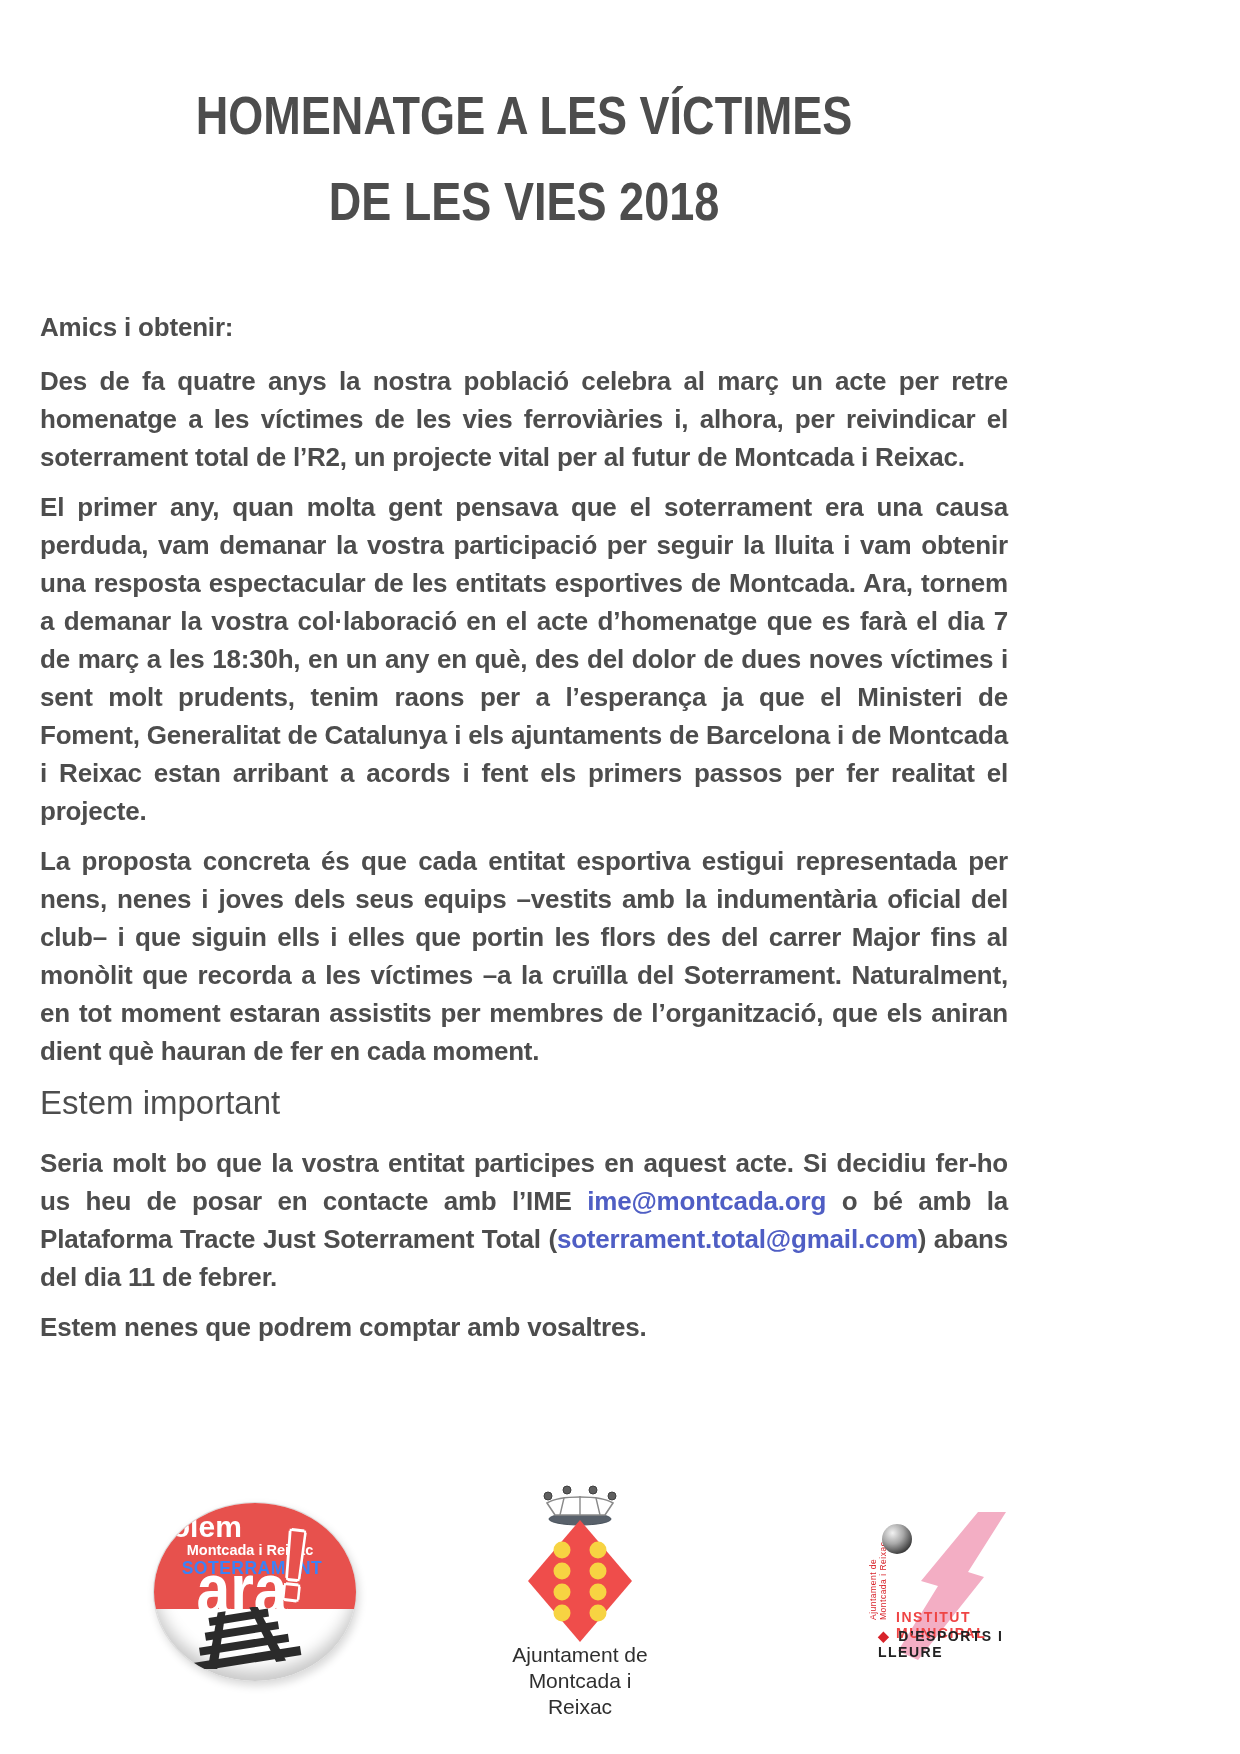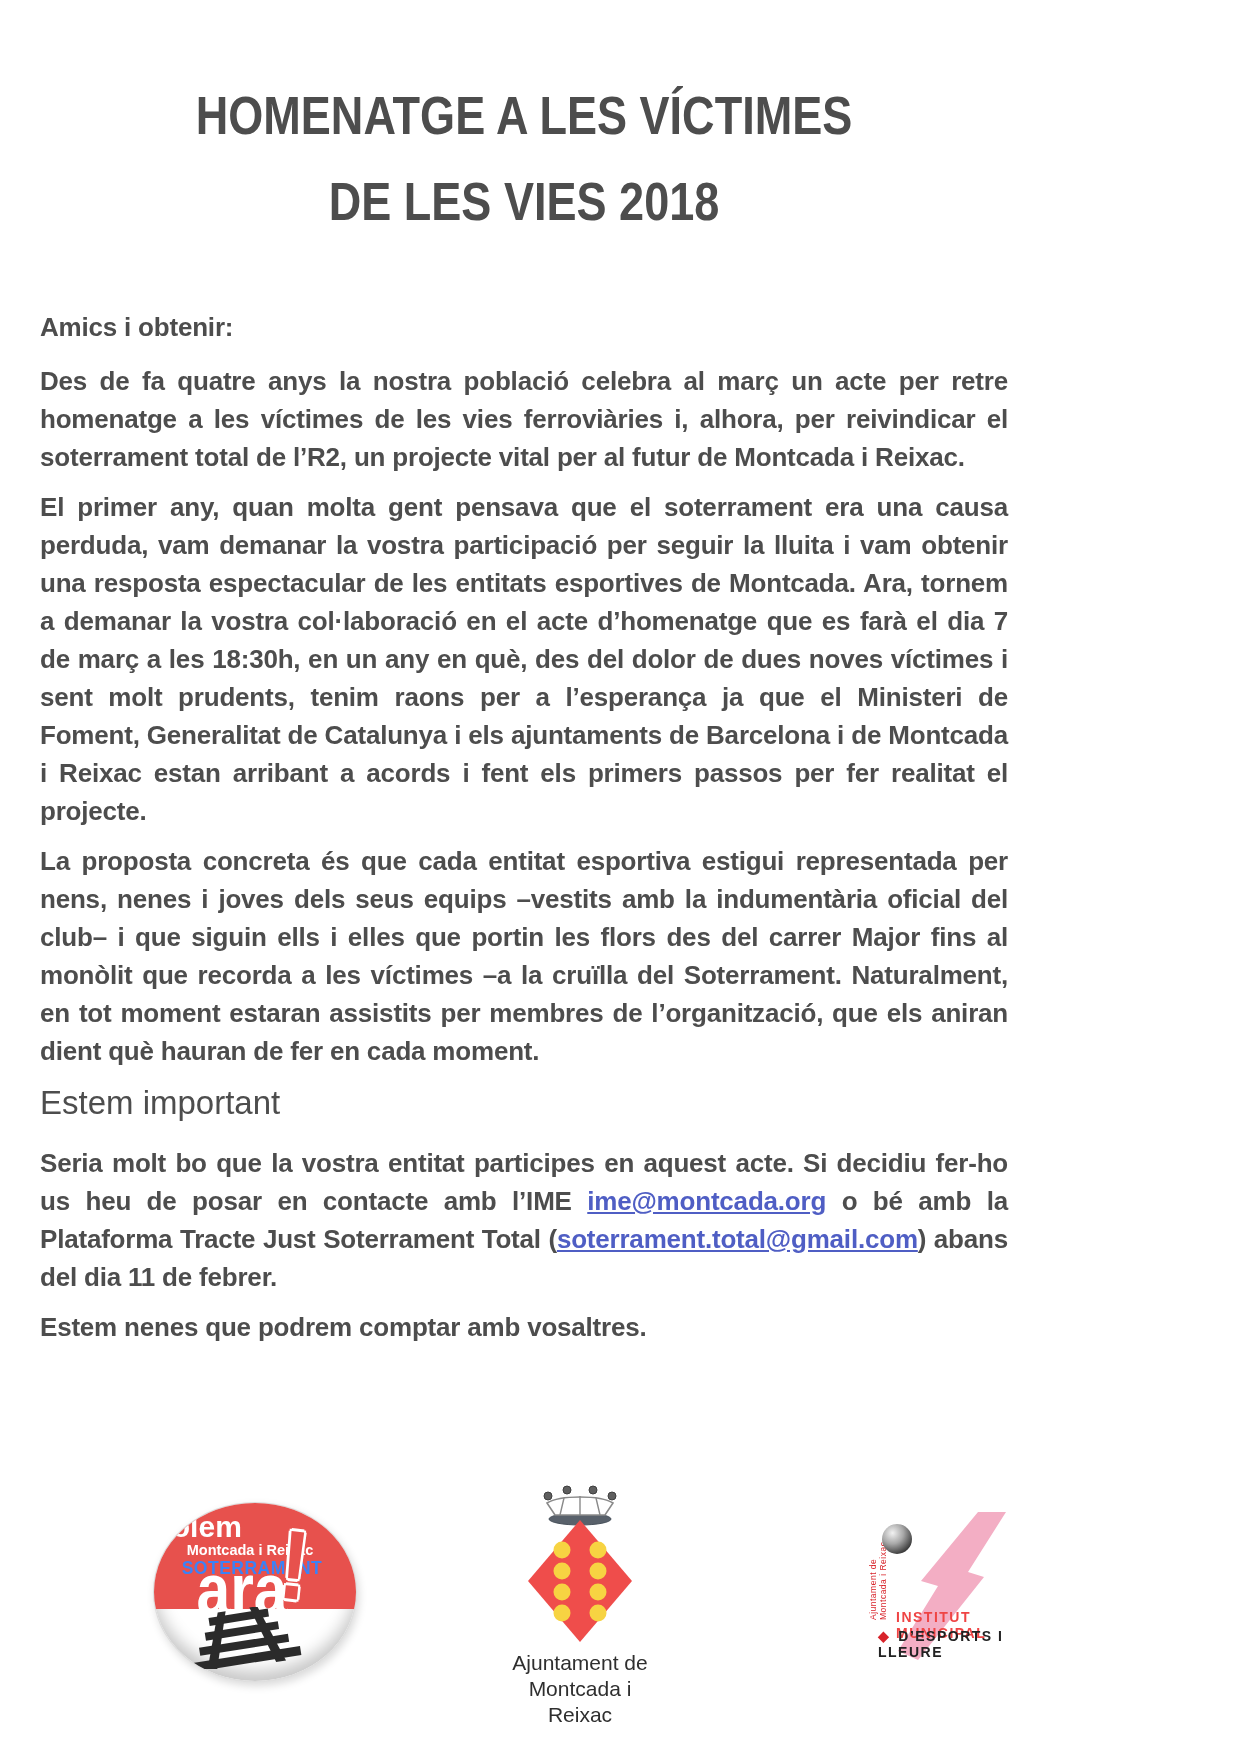--- a/index.html
+++ b/index.html
@@ -13,21 +13,21 @@
   .t2{margin-top:30px;}
 
   
   .content{width:968px;margin:0 auto;}
   .content p{margin:0 0 12px 0;font-size:26px;line-height:38px;font-weight:bold;
              text-align:justify;color:var(--text);letter-spacing:-0.2px;}
   .salutation{margin-top:78px !important;margin-bottom:16px !important;text-align:left !important;}
   .content h2{margin:0 0 20px 0;font-size:33px;line-height:42px;font-weight:normal;
               color:var(--text);letter-spacing:0;}
   .p-last{text-align:left !important;}
-  a.email-link{color:var(--link);text-decoration:underline;cursor:pointer;}
+  a.email-link{color:var(--link);cursor:pointer;}
 
   
   .logos{position:absolute;left:0;top:0;width:100%;height:100%;pointer-events:none;}
   .logos > *{pointer-events:auto;}
 
   
   .logo-badge{position:absolute;left:153px;top:1502px;width:202px;height:178px;border-radius:50%;
               background:#fff;overflow:hidden;border:1px solid #dcdcdc;
               box-shadow:inset 0 -10px 16px rgba(0,0,0,0.22),inset 0 8px 10px rgba(255,255,255,0.65),2px 4px 8px rgba(0,0,0,0.15);}
   .badge-red{position:absolute;left:0;top:0;width:100%;height:106px;background:var(--badge-red);}
@@ -42,21 +42,21 @@
   .b-excl{position:absolute;left:124px;top:16px;font-size:98px;line-height:92px;font-weight:bold;
           color:var(--badge-red);transform:rotate(6deg) scaleX(0.9);
           text-shadow:3px 0 0 #fff,-3px 0 0 #fff,0 3px 0 #fff,0 -3px 0 #fff,
                       2px 2px 0 #fff,-2px 2px 0 #fff,2px -2px 0 #fff,-2px -2px 0 #fff;}
   .b-track{position:absolute;left:28px;top:104px;width:120px;height:62px;}
 
   
   .logo-ajt{position:absolute;left:500px;top:1484px;width:160px;text-align:center;}
   .ajt-crown{display:block;width:80px;height:42px;margin:0 auto;}
   .ajt-shield{display:block;width:104px;height:122px;margin:-6px auto 0 auto;}
-  .ajt-caption{margin-top:8px;font-size:21px;line-height:26px;color:#2f2f2f;font-weight:normal;}
+  .ajt-caption{font-size:21px;line-height:26px;color:#2f2f2f;font-weight:normal;}
 
   
   .logo-ime{position:absolute;left:866px;top:1512px;width:180px;height:150px;}
   .ime-bolt{position:absolute;left:0;top:0;width:180px;height:150px;}
   .ime-vertical{position:absolute;left:2px;top:16px;height:92px;font-size:8.5px;color:var(--ime-red);
                 writing-mode:vertical-rl;transform:rotate(180deg);letter-spacing:0.5px;}
   .ime-word{position:absolute;left:14px;top:14px;line-height:80px;font-weight:bold;white-space:nowrap;}
   .ime-im{font-size:86px;color:#1a1a1a;letter-spacing:-5px;}
   .ime-e{font-size:86px;color:var(--ime-pink);margin-left:-2px;}
   .ime-sphere{position:absolute;left:16px;top:12px;width:30px;height:30px;border-radius:50%;

